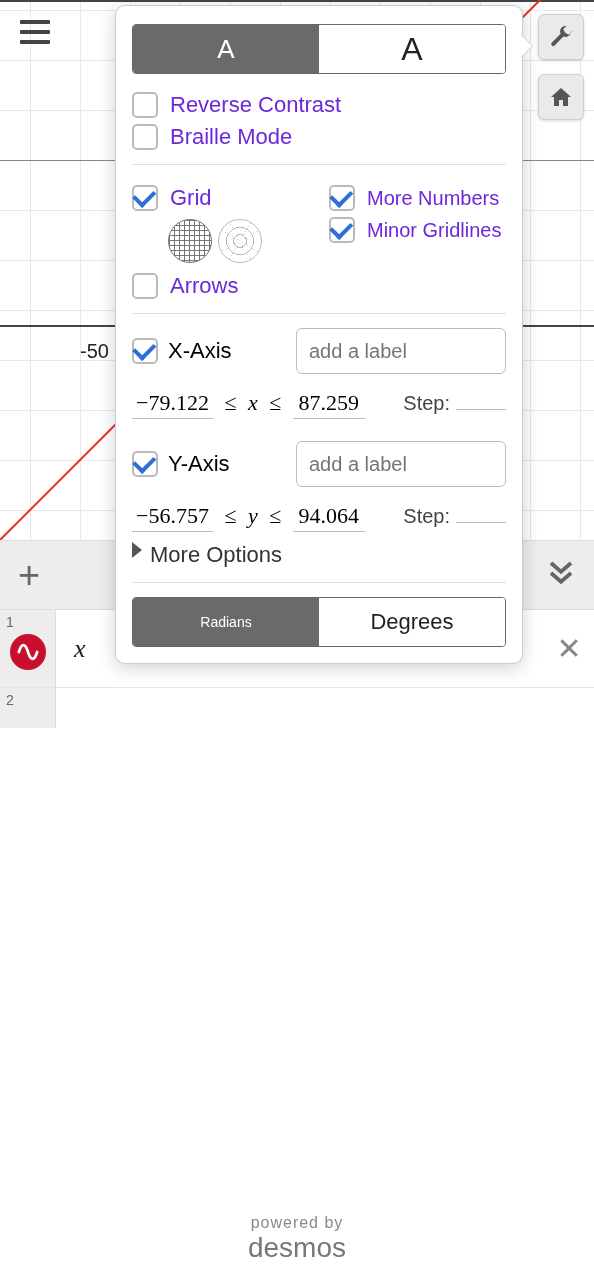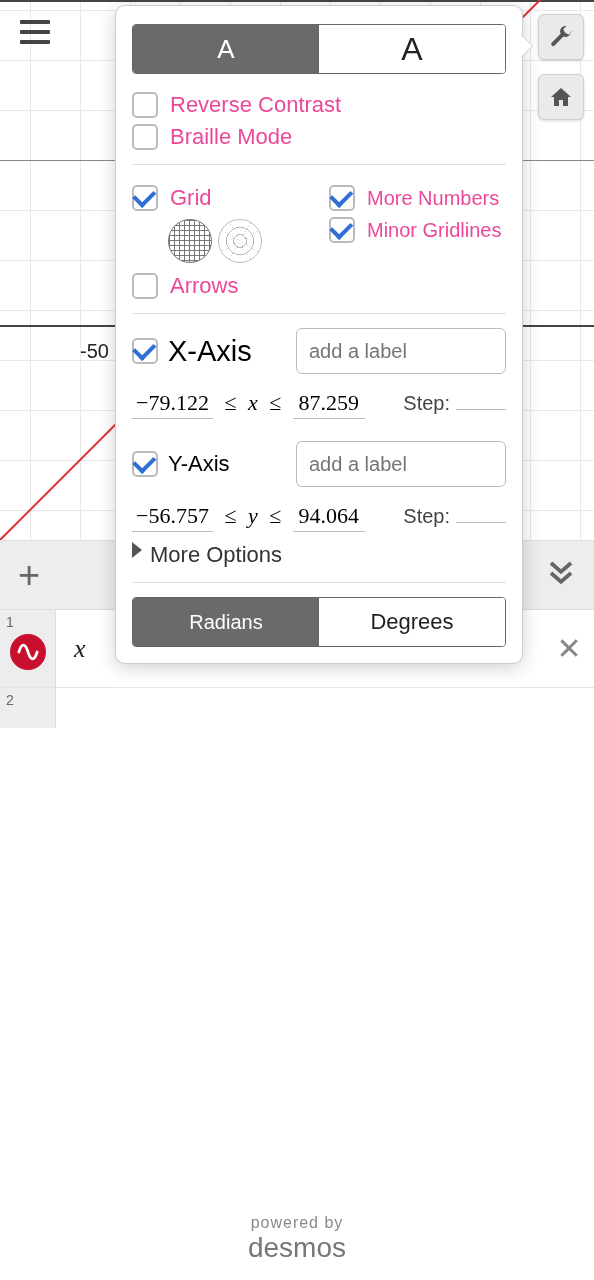--- a/index.html
+++ b/index.html
@@ -51,21 +51,21 @@
     width:0;height:0;border-top:12px solid transparent;border-bottom:12px solid transparent;border-left:12px solid #fff;
     filter: drop-shadow(1px 0 0 #ccc);
   }
   .seg {
     display:flex; border:1px solid #666; border-radius:4px; overflow:hidden;
     width:100%; height:50px; margin-bottom:18px;
   }
   .seg .seg-btn { flex:1; display:flex; align-items:center; justify-content:center; font-size:26px; cursor:pointer; }
   .seg .active { background:#6a6a6a; color:#fff; }
   .seg .inactive { background:#fff; color:#222; }
-  .chk-row { display:flex; align-items:center; gap:12px; margin:6px 0; font-size:22px; color:#ec4899; }
+  .chk-row { display:flex; align-items:center; gap:12px; margin:6px 0; font-size:22px; color:#6d28d9; }
   .chk {
     width:26px; height:26px; border:2px solid #bbb; border-radius:5px;
     display:flex; align-items:center; justify-content:center; cursor:pointer; flex-shrink:0;
   }
   .chk.checked::after {
     content:""; width:16px; height:10px; border-left:4px solid #2f6fd6; border-bottom:4px solid #2f6fd6;
     transform: rotate(-45deg) translate(1px,-2px);
   }
   .hr { height:1px; background:#e0e0e0; margin:14px 0; }
   .two-col { display:flex; gap:20px; align-items:flex-start; }
@@ -209,21 +209,21 @@
   <div class="chk-row" style="margin-top:10px">
     <div class="chk"></div>
     <span>Arrows</span>
   </div>
 
   <div class="hr"></div>
 
   <div class="axis-section">
     <div class="axis-row">
       <div class="chk checked"></div>
-      <span style="font-size:29px">X-Axis</span>
+      <span style="font-size:22px">X-Axis</span>
       <input class="lbl-input" placeholder="add a label" style="">
     </div>
     <div class="range-row">
       <span class="num">−79.122</span>
       <span>&nbsp;≤&nbsp;</span>
       <span style="font-style:italic">x</span>
       <span>&nbsp;≤&nbsp;</span>
       <span class="num">87.259</span>
       <span class="step-lbl">Step:</span>
       <span class="step-val"></span>
@@ -248,21 +248,21 @@
   </div>
 
   <div class="more-row">
     <span class="tri"></span>
     <span>More Options</span>
   </div>
 
   <div class="hr"></div>
 
   <div class="seg" style="margin-bottom:0">
-    <div class="seg-btn active" style="font-size:20px">
+    <div class="seg-btn active" style="font-size:14px">
         <span>Radians</span>
       </div>
     <div class="seg-btn inactive" style="font-size:22px">
         <span>Degrees</span>
       </div>
   </div>
 </div>
 
 <div class="expr-bar">
   <div class="expr-header">

